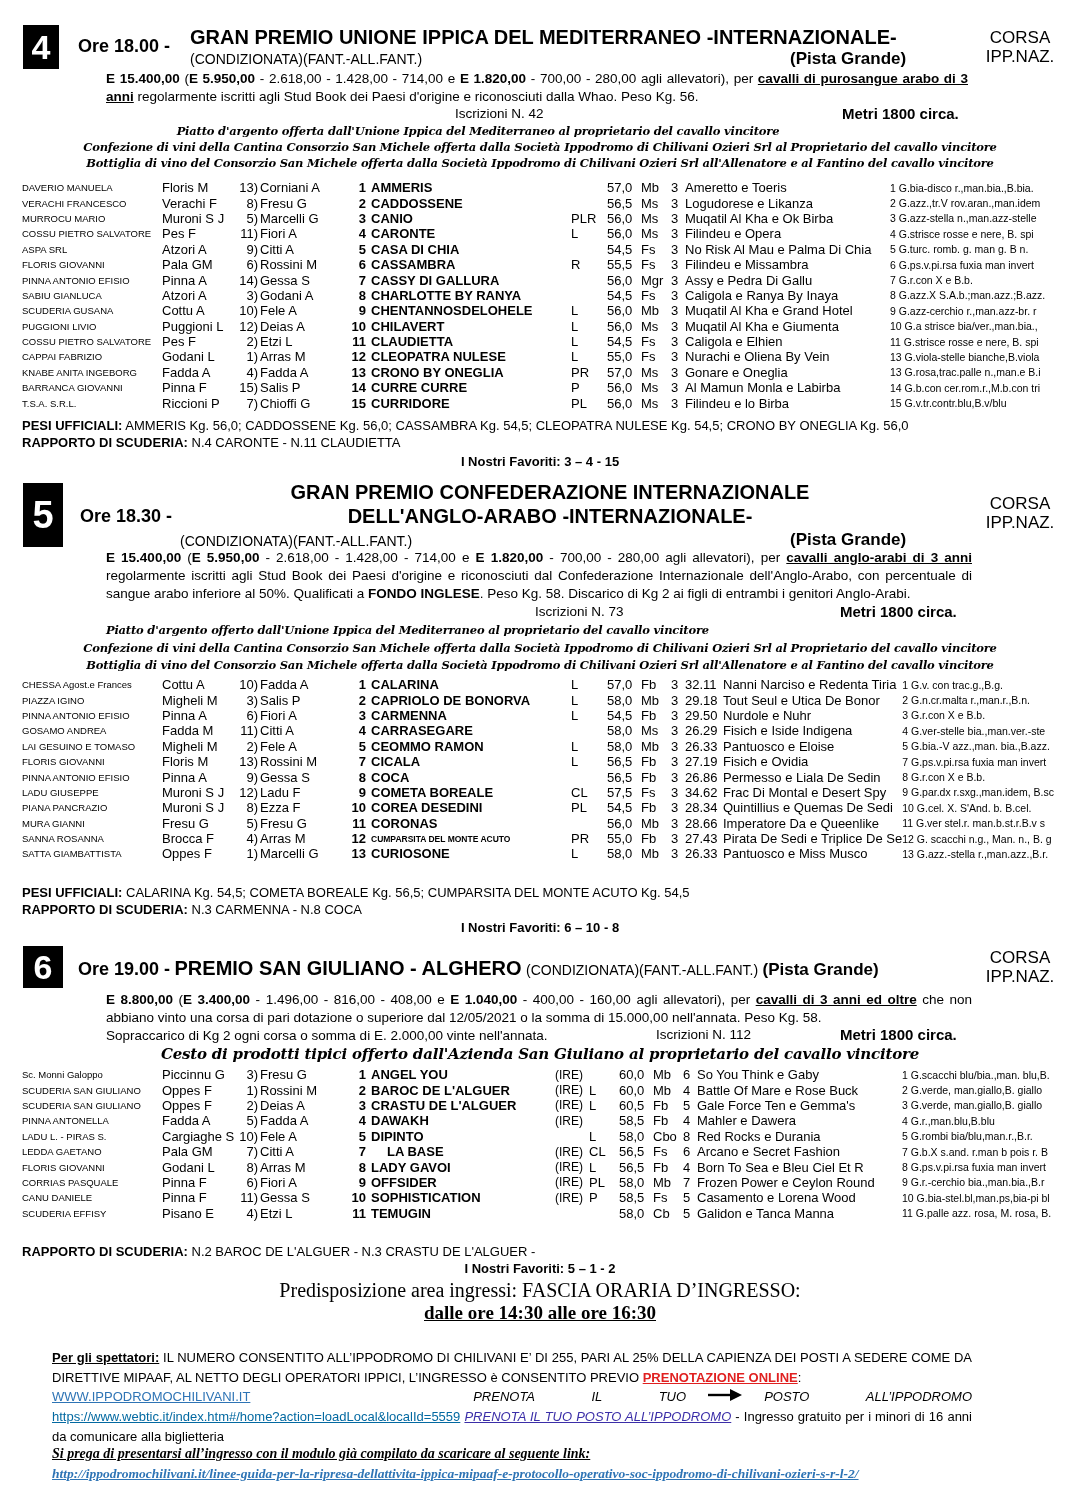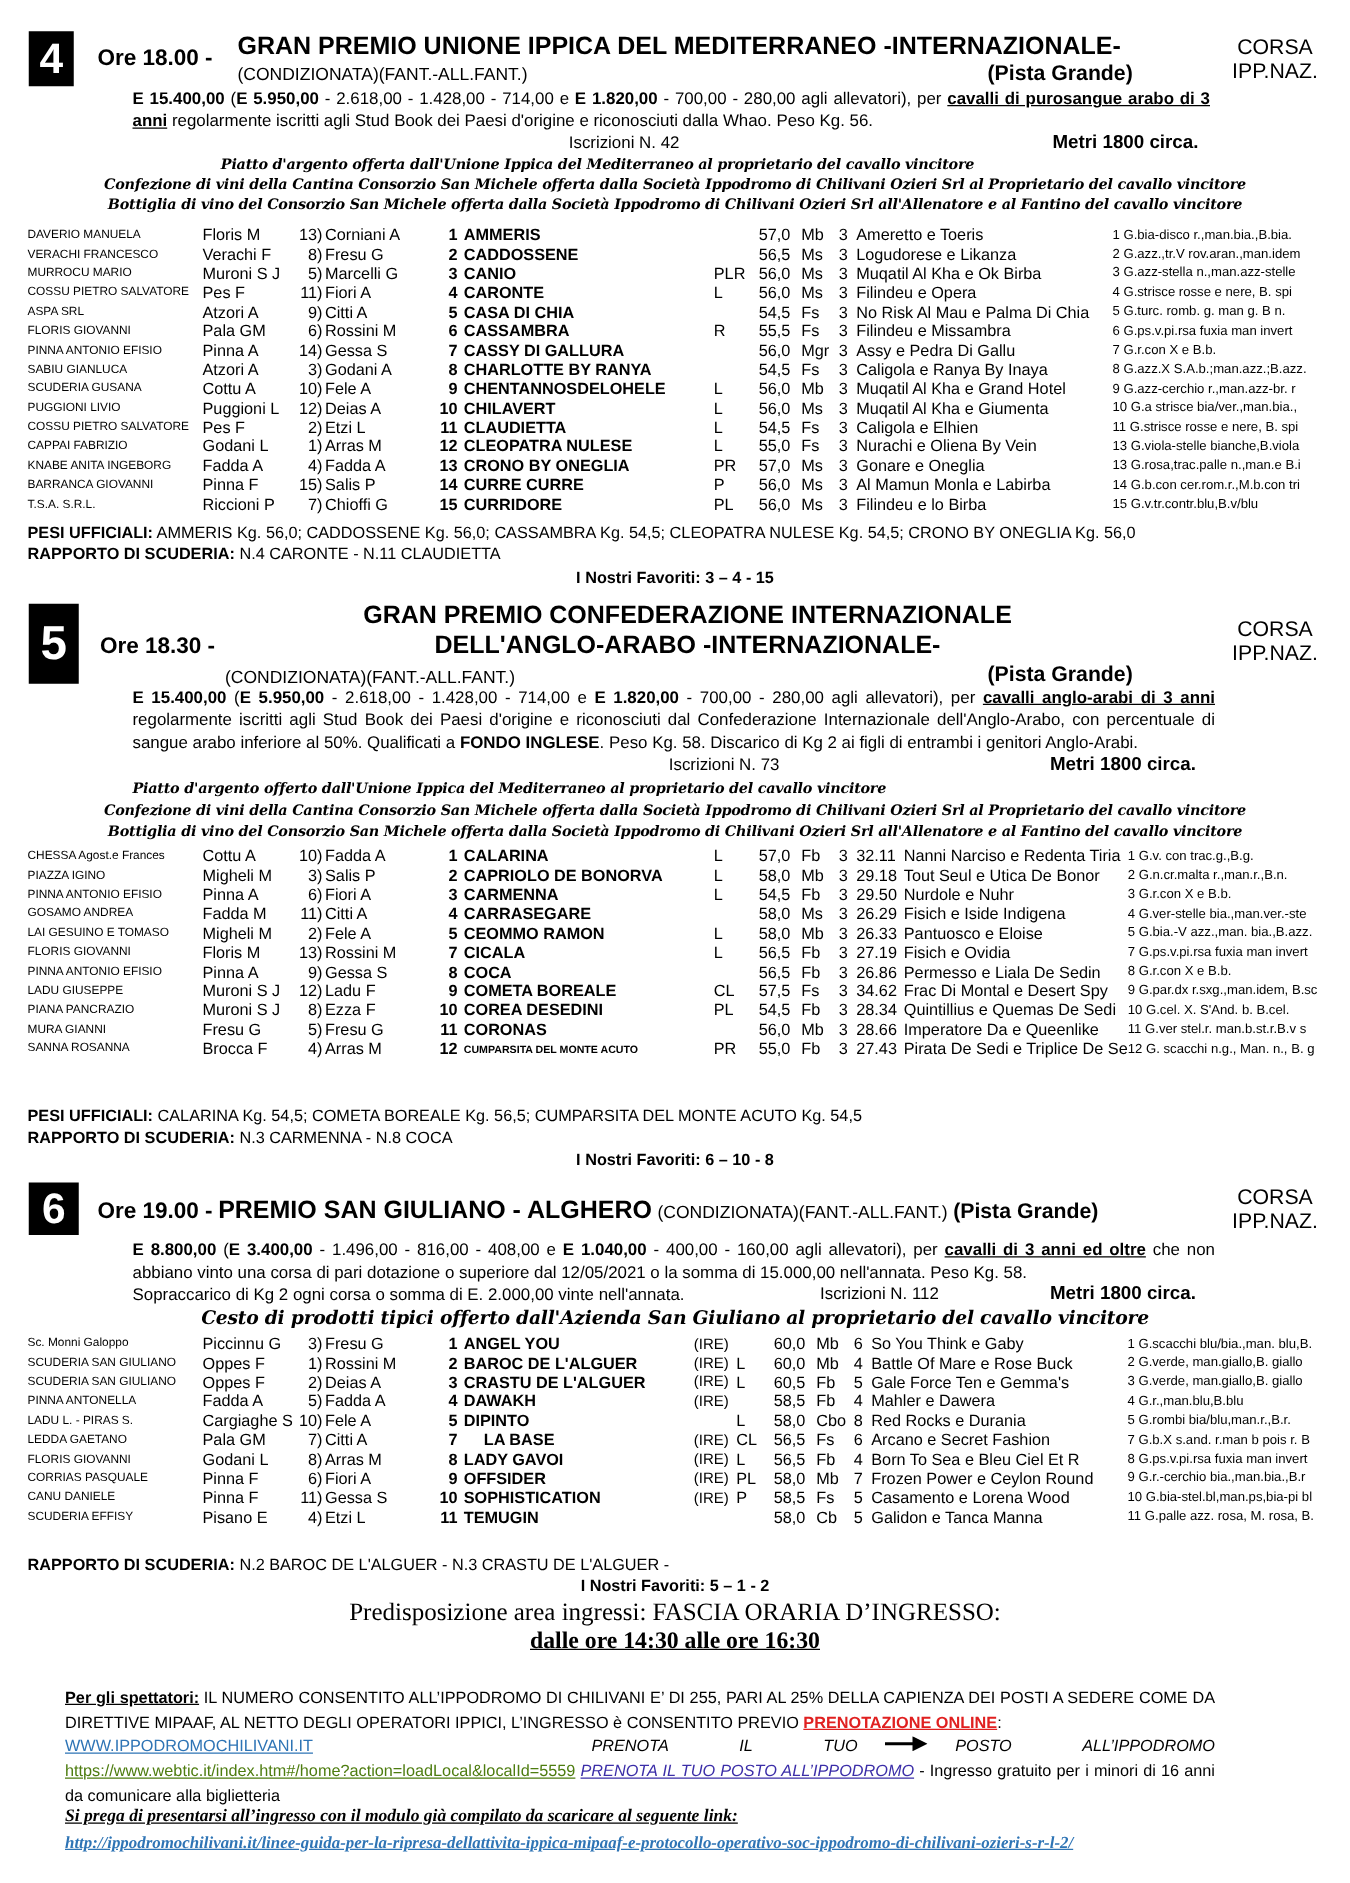--- a/index.html
+++ b/index.html
@@ -38,21 +38,21 @@
   .c-rat   { font-size: 13px; width: 38px; }
   .c-ped   { font-size: 13px; width: 190px; }
   .c-col   { font-size: 10.5px; }
   .pesi { font-size: 13px; white-space: nowrap; }
   .pesi b { font-weight: bold; }
   .fav { font-size: 13px; font-weight: bold; white-space: nowrap; text-align: center; }
   .serif-line { font-family: "Liberation Serif", serif; font-size: 20px; text-align: center; white-space: nowrap; }
   .serif-bold-u { font-family: "Liberation Serif", serif; font-size: 19px; font-weight: bold;
                   text-decoration: underline; text-align: center; white-space: nowrap; }
   .note { font-size: 13px; line-height: 19.5px; text-align: justify; }
-  .link-blue { color: #4d7c0f; text-decoration: underline; }
+  .link-blue { color: #0369a1; text-decoration: underline; }
   .link-purple { color: #3b2ea8; text-decoration: underline; font-style: italic; }
   .red-u { color: #e02020; text-decoration: underline; font-weight: bold; }
   .note-it { font-family: "Liberation Serif", serif; font-style: italic; font-weight: bold;
              font-size: 14px; text-decoration: underline; white-space: nowrap; }
   .note-link { font-family: "Liberation Serif", serif; font-style: italic; font-weight: bold;
                font-size: 13.5px; color: #2e74b5; text-decoration: underline; white-space: nowrap; }
 </style>
 </head>
 <body>
 
@@ -478,20 +478,35 @@
           <td class="c-jock">Arras M</td>
           <td class="c-num">12</td>
           <td class="c-name small" style="width: 200px;">CUMPARSITA DEL MONTE ACUTO</td>
           <td class="c-flag" style="width: 36px;">PR</td>
           <td class="c-wt">55,0</td>
           <td class="c-sex">Fb</td>
           <td class="c-age">3</td>
           <td class="c-rat">27.43</td>
           <td class="c-ped" style="width: 155px;">Pirata De Sedi e Triplice De Se</td>
           <td class="c-col">12 G. scacchi n.g., Man. n., B. g</td>
+        </tr>
+        <tr>
+          <td class="c-owner">SATTA GIAMBATTISTA</td>
+          <td class="c-train">Oppes F</td>
+          <td class="c-draw">1)</td>
+          <td class="c-jock">Marcelli G</td>
+          <td class="c-num">13</td>
+          <td class="c-name" style="width: 200px;">CURIOSONE</td>
+          <td class="c-flag" style="width: 36px;">L</td>
+          <td class="c-wt">58,0</td>
+          <td class="c-sex">Mb</td>
+          <td class="c-age">3</td>
+          <td class="c-rat">26.33</td>
+          <td class="c-ped" style="width: 155px;">Pantuosco e Miss Musco</td>
+          <td class="c-col">13 G.azz.-stella r.,man.azz.,B.r.</td>
         </tr>
       </tbody>
   </table>
 
   <div class="abs pesi" style="left:22px;top:885px;">
     <b>PESI UFFICIALI:</b> <span>CALARINA Kg. 54,5;   COMETA BOREALE Kg. 56,5;   CUMPARSITA DEL MONTE ACUTO Kg. 54,5</span>
   </div>
   <div class="abs pesi" style="left:22px;top:902px;">
     <b>RAPPORTO DI SCUDERIA:</b> <span>N.3 CARMENNA - N.8 COCA</span>
   </div>

